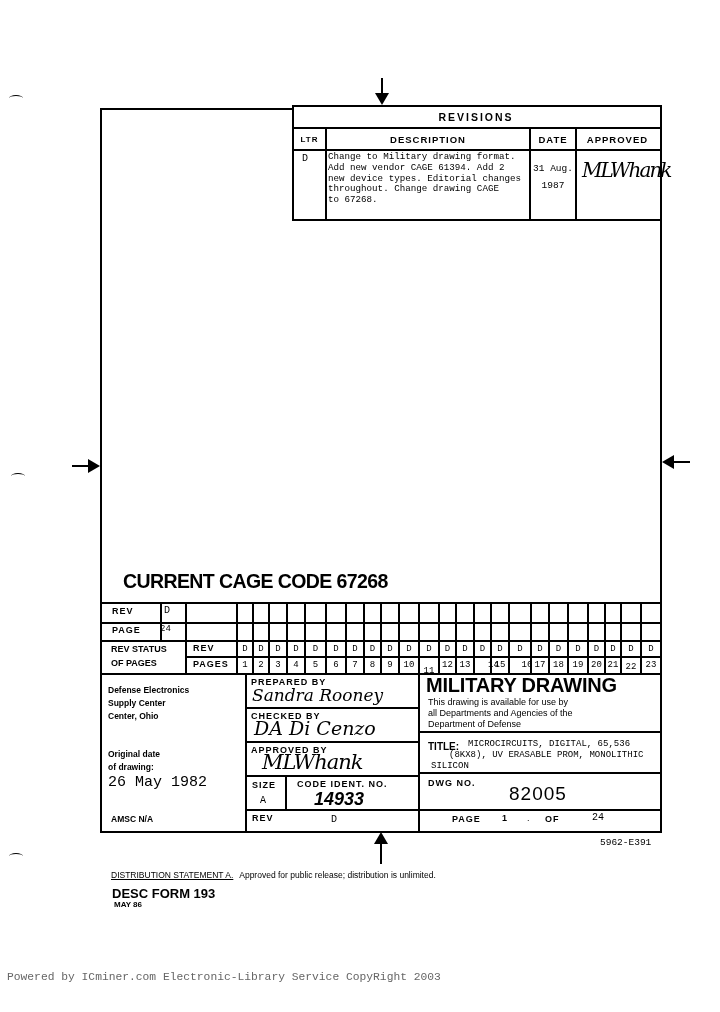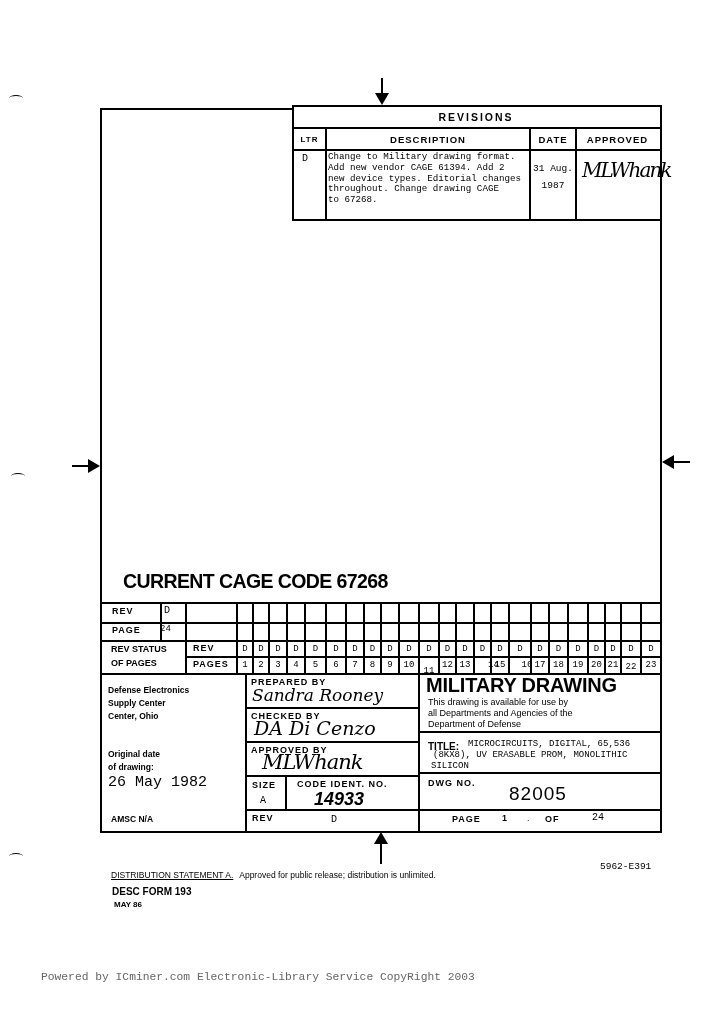--- a/index.html
+++ b/index.html
@@ -220,33 +220,33 @@
   <div class="abs" style="left:428px; top:697px; font-size:9px; line-height:11px;">
     <div>This drawing is available for use by</div>
     <div>all Departments and Agencies of the</div>
     <div>Department of Defense</div>
   </div>
   <div class="abs lbl" style="left:428px; top:741px; font-size:10px; letter-spacing:0;">TITLE:</div>
   <div class="abs mono" style="left:468px; top:739px; font-size:9px; line-height:11px;">
     <div>MICROCIRCUITS, DIGITAL, 65,536</div>
   </div>
   <div class="abs mono" style="left:431px; top:750px; font-size:9px; line-height:11px;">
-    <div style="margin-left:2px;">(8KX8), UV ERASABLE PROM, MONOLITHIC</div>
+    <div style="margin-left:18px;">(8KX8), UV ERASABLE PROM, MONOLITHIC</div>
     <div>SILICON</div>
   </div>
   <div class="abs lbl" style="left:428px; top:778px; font-size:9px;">DWG NO.</div>
   <div class="abs" style="left:509px; top:783px; font-size:19px; letter-spacing:1px;">82005</div>
   <div class="abs lbl" style="left:452px; top:814px; font-size:9px;">PAGE</div>
   <div class="abs bold" style="left:502px; top:813px; font-size:9px;">1</div>
   <div class="abs" style="left:527px; top:813px; font-size:9px;">.</div>
   <div class="abs lbl" style="left:545px; top:814px; font-size:9px;">OF</div>
   <div class="abs mono" style="left:592px; top:812px; font-size:10px;">24</div>
 </div>
 
-<div class="abs mono" style="left:600px; top:837px; font-size:9.5px;margin-top:24px;">5962-E391</div>
+<div class="abs mono" style="left:600px; top:837px; font-size:9.5px;">5962-E391</div>
 <div class="abs" style="left:111px; top:870px; font-size:8.5px; white-space:nowrap;">
   <span style="text-decoration:underline; margin-right:4px;">DISTRIBUTION STATEMENT A.</span>
   <span>Approved for public release; distribution is unlimited.</span>
 </div>
-<div class="abs bold" style="left:112px; top:886px; font-size:10px;">DESC FORM 193</div>
+<div class="abs bold" style="left:112px; top:886px; font-size:13px;">DESC FORM 193</div>
 <div class="abs bold" style="left:114px; top:900px; font-size:8px;">MAY 86</div>
 
-<div class="abs mono" style="left:7px; top:971px; font-size:11.3px; color:#666;margin-left:34px;">Powered by ICminer.com Electronic-Library Service CopyRight 2003</div>
+<div class="abs mono" style="left:7px; top:971px; font-size:11.3px; color:#666;">Powered by ICminer.com Electronic-Library Service CopyRight 2003</div>
 
 </body></html>

